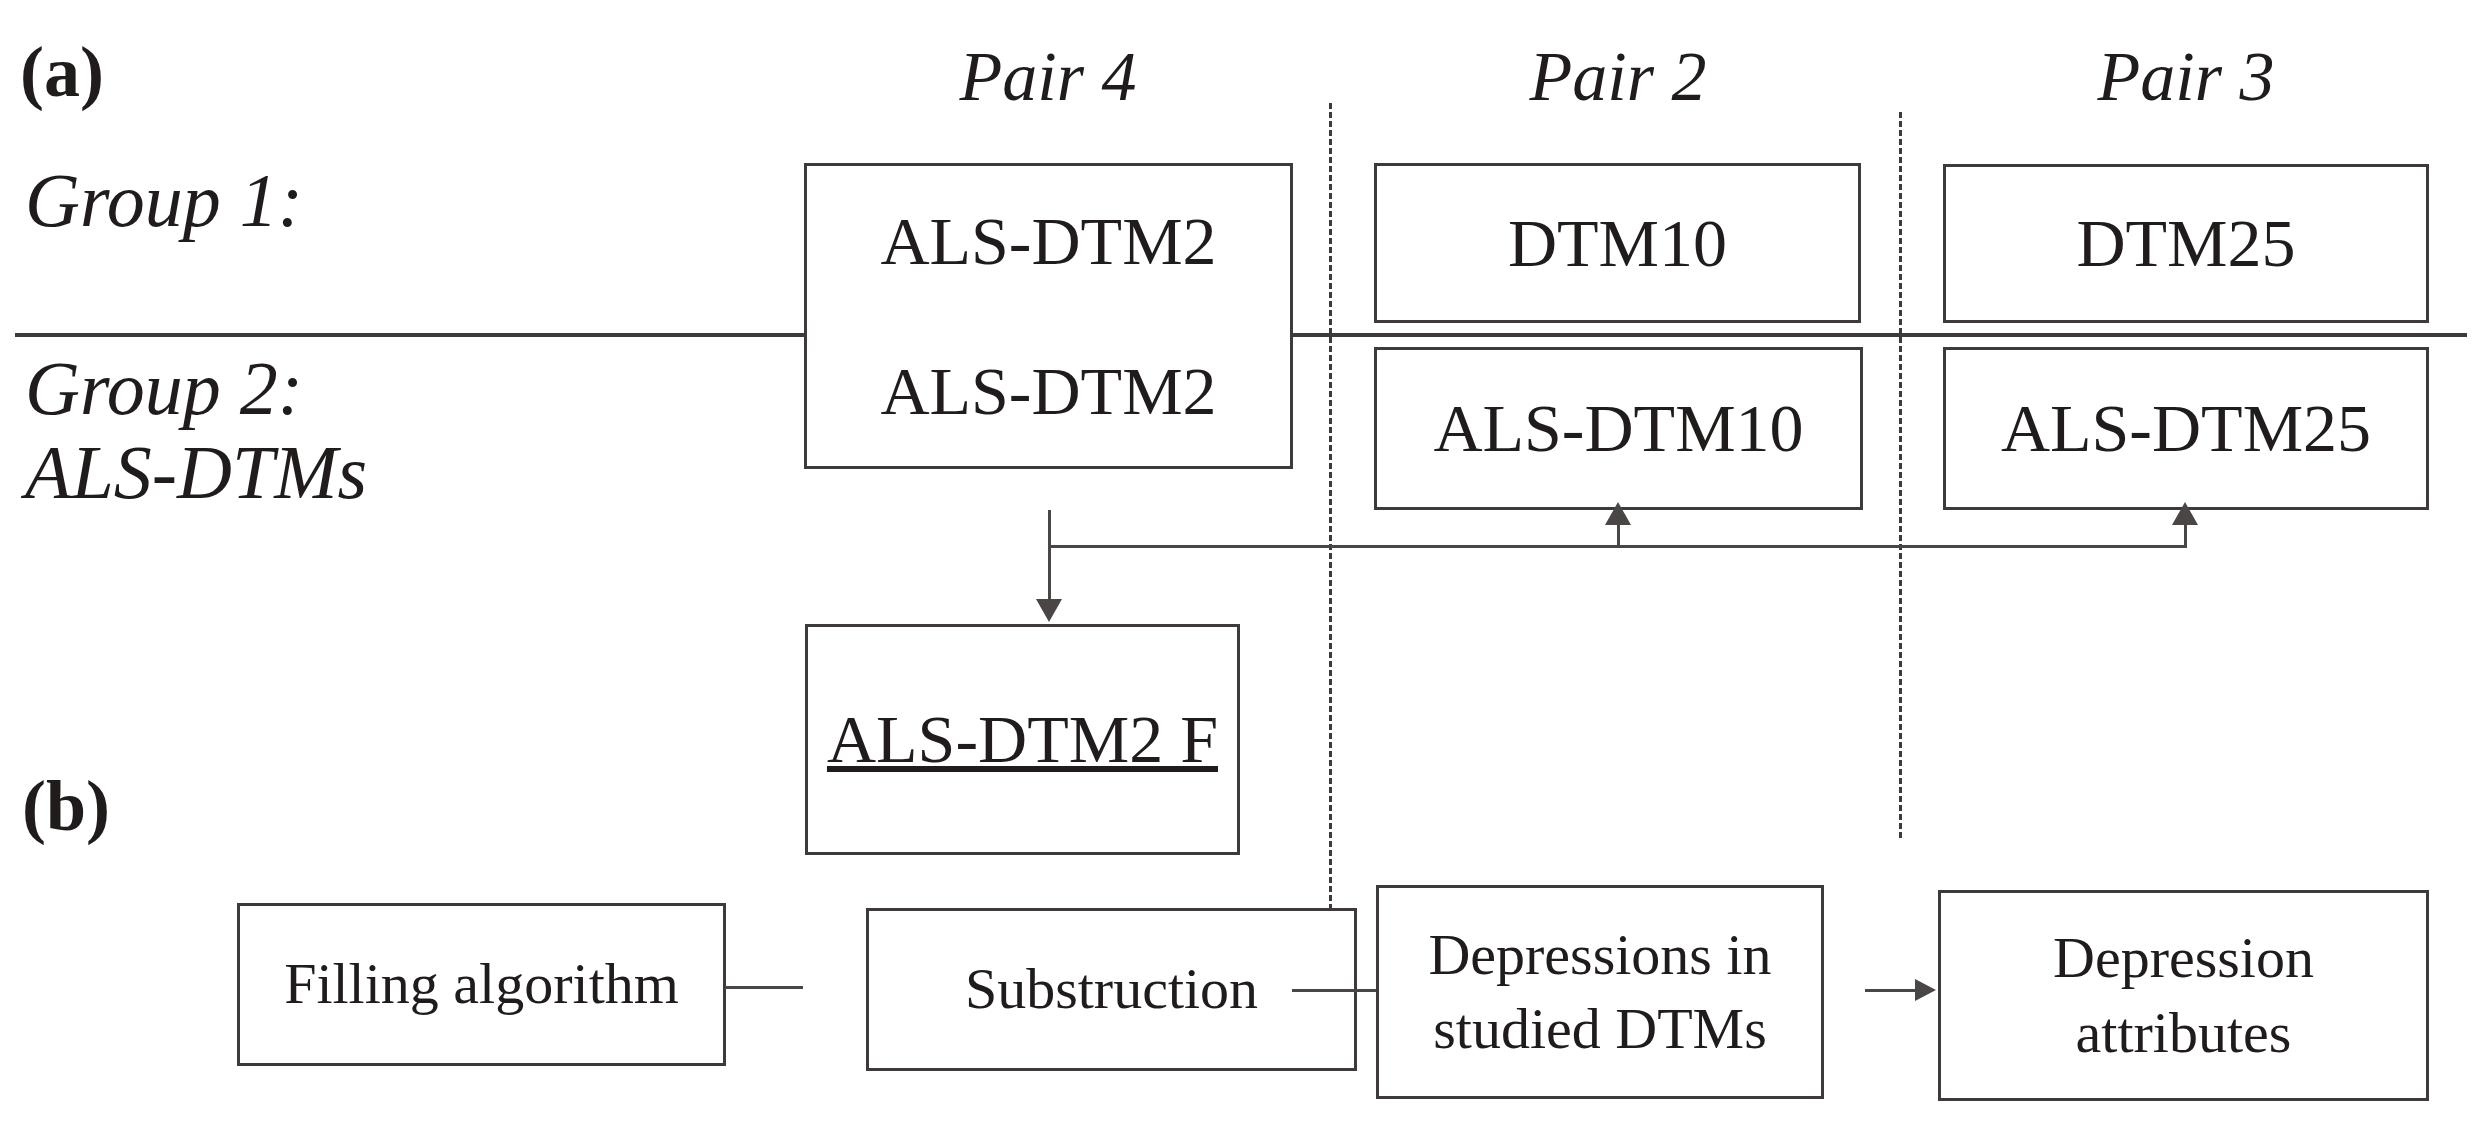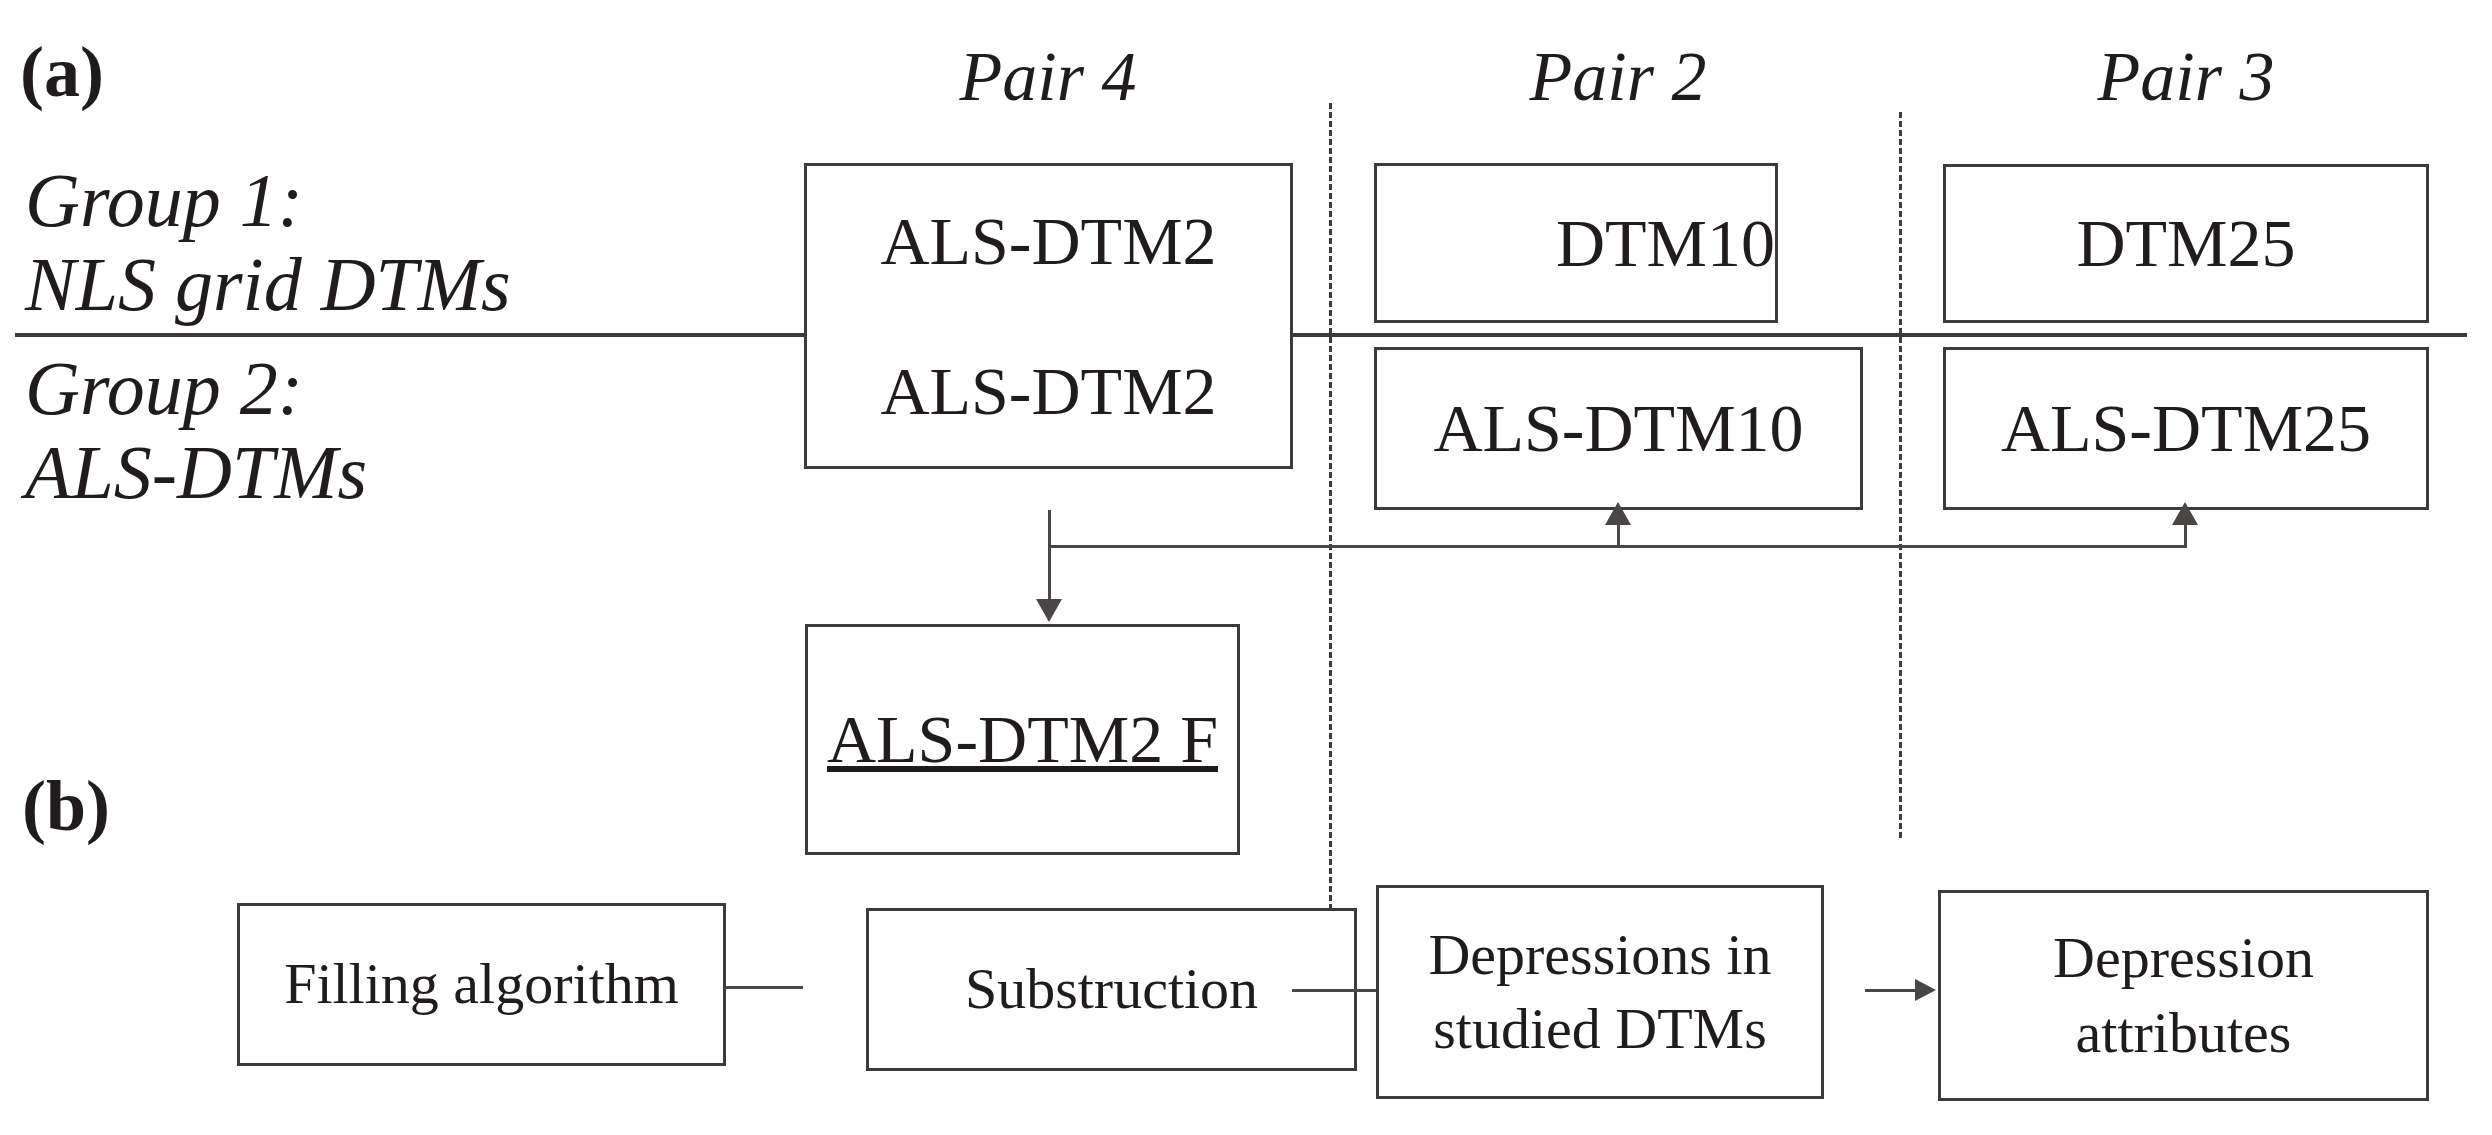--- a/index.html
+++ b/index.html
@@ -85,39 +85,38 @@
 
 <div id="stage">
 
   <div class="abs panel-label" style="left:20px;top:36px;">(a)</div>
 
   <div class="abs pair-header" style="left:798px;top:42px;">Pair 4</div>
   <div class="abs pair-header" style="left:1368px;top:42px;">Pair 2</div>
   <div class="abs pair-header" style="left:1936px;top:42px;">Pair 3</div>
 
   <div class="abs group-label" style="left:25px;top:162px;">Group 1:</div>
-  <div class="abs group-label" style="left:25px;top:246px;">NLS grid DTMs</div>
   <div class="abs group-label" style="left:25px;top:350px;">Group 2:</div>
   <div class="abs group-label" style="left:25px;top:434px;">ALS-DTMs</div>
 
   <div class="abs hline" style="left:15px;top:333px;width:2452px;"></div>
 
   <div class="abs dotline" style="left:1329px;top:103px;height:825px;"></div>
   <div class="abs dotline" style="left:1899px;top:112px;height:726px;"></div>
 
   <div class="abs dbox" style="left:804px;top:163px;width:489px;height:306px;text-align:center;">
     <div class="bigbox-cell" style="top:0;">
       <span class="lbl">ALS-DTM2</span>
     </div>
     <div class="bigbox-cell" style="bottom:0;">
       <span class="lbl">ALS-DTM2</span>
     </div>
   </div>
 
-  <div class="abs dbox" style="left:1374px;top:163px;width:404px;height:160px;align-items:flex-end;">
+  <div class="abs dbox" style="left:1374px;top:163px;width:487px;height:160px;">
     <span class="lbl">DTM10</span>
   </div>
   <div class="abs dbox" style="left:1943px;top:164px;width:486px;height:159px;">
     <span class="lbl">DTM25</span>
   </div>
   <div class="abs dbox" style="left:1374px;top:347px;width:489px;height:163px;">
     <span class="lbl">ALS-DTM10</span>
   </div>
   <div class="abs dbox" style="left:1943px;top:347px;width:486px;height:163px;">
     <span class="lbl">ALS-DTM25</span>

